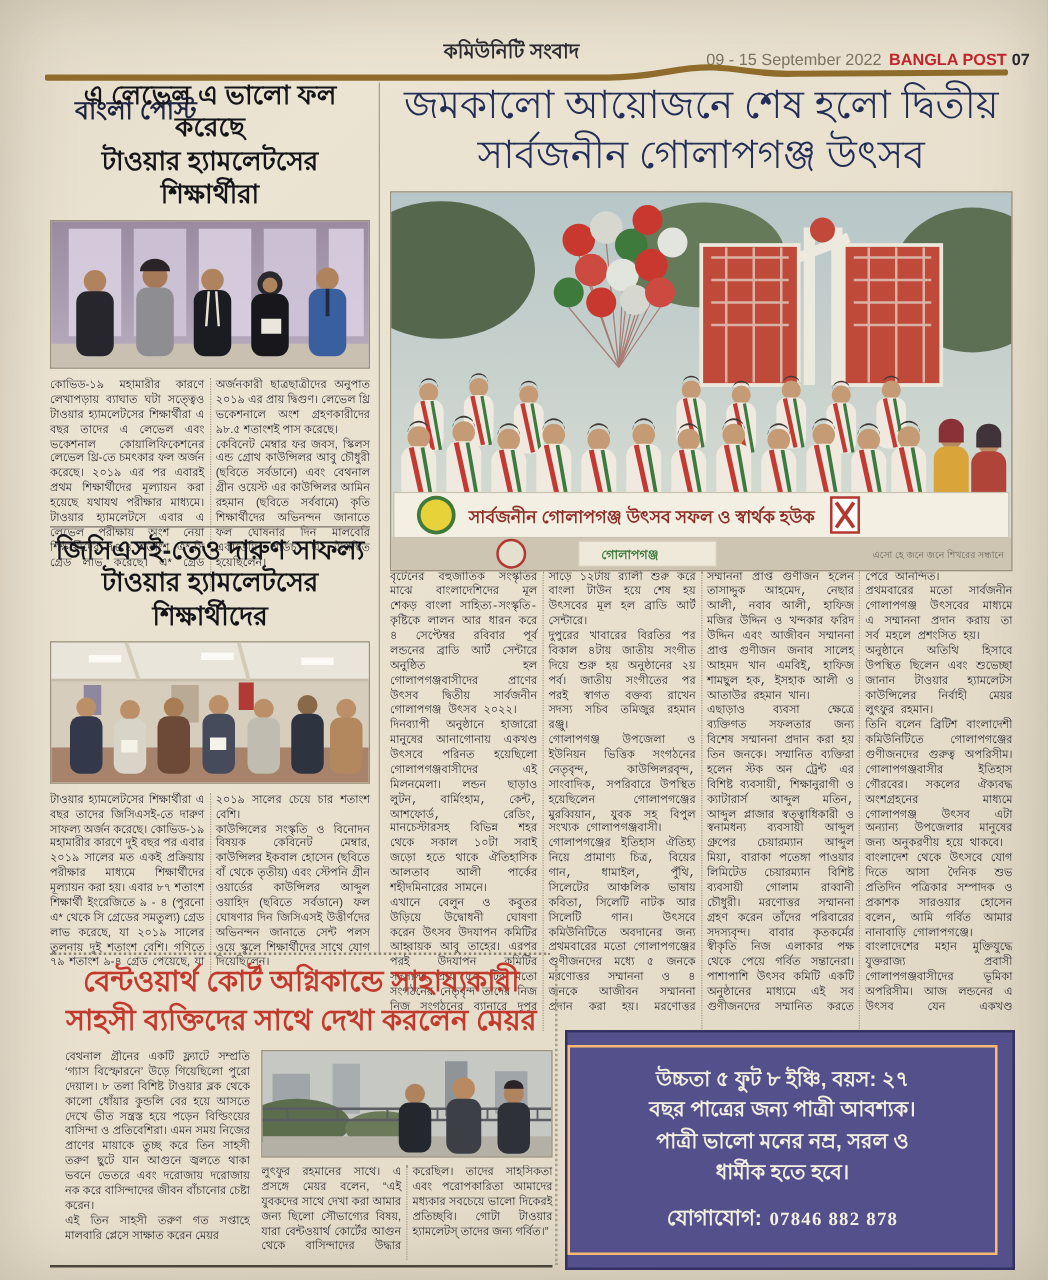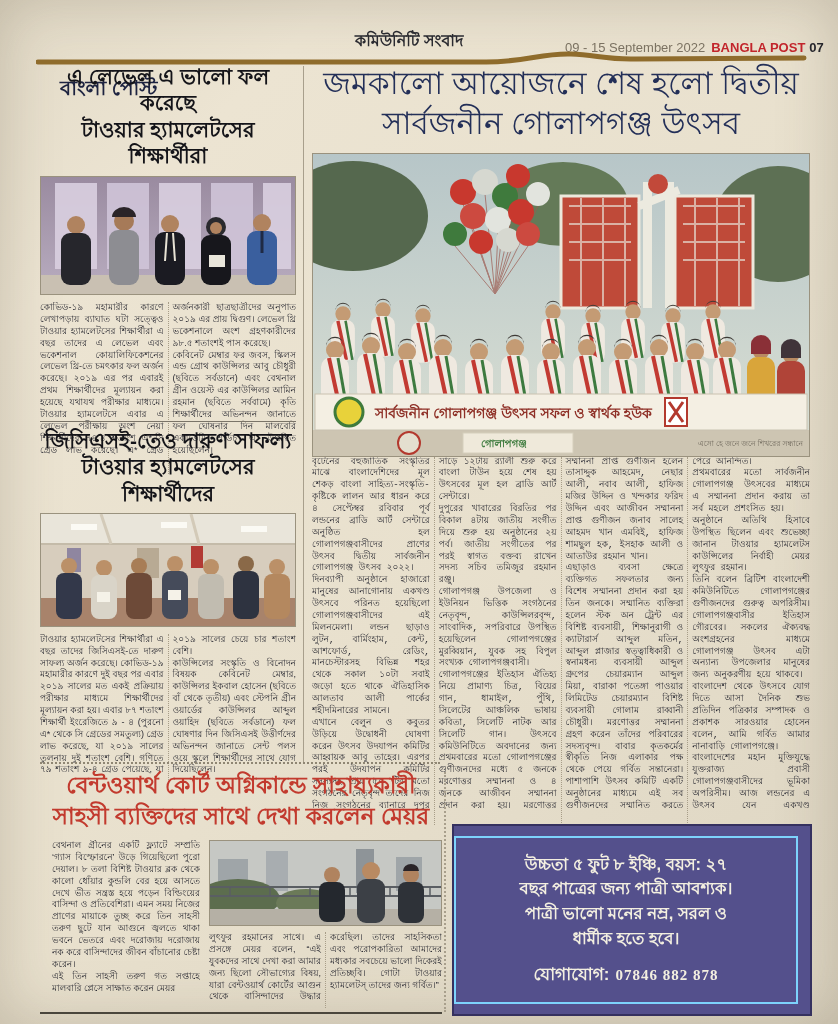--- a/index.html
+++ b/index.html
@@ -38,21 +38,21 @@
   
   .ad{
     background:#54508c;border:2px solid #35315f;
     display:flex;align-items:stretch;color:#f3efe0;
   }
   .ad-title{
     width:118px;display:flex;flex-direction:column;justify-content:center;align-items:center;
     font-size:44px;font-weight:bold;line-height:1.05;color:#f3efe0;text-align:center;
   }
   .ad-box{
-    flex:1;margin:10px 12px 10px 0;border:2px solid #7dd3fc;
+    flex:1;margin:10px 12px 10px 0;border:2px solid #fdba74;
     display:flex;flex-direction:column;justify-content:center;align-items:center;
     padding:23px 8px;text-align:center;
   }
   .ad-lines{font-size:16.5px;font-weight:bold;line-height:1.5;}
   .ad-contact{margin-top:10px;font-size:17px;font-weight:bold;}
   .ad-phone{font-family:"Liberation Serif","DejaVu Serif",serif;font-size:15px;font-weight:bold;letter-spacing:1px;margin-left:6px;}
 </style>
 </head>
 <body>
 

